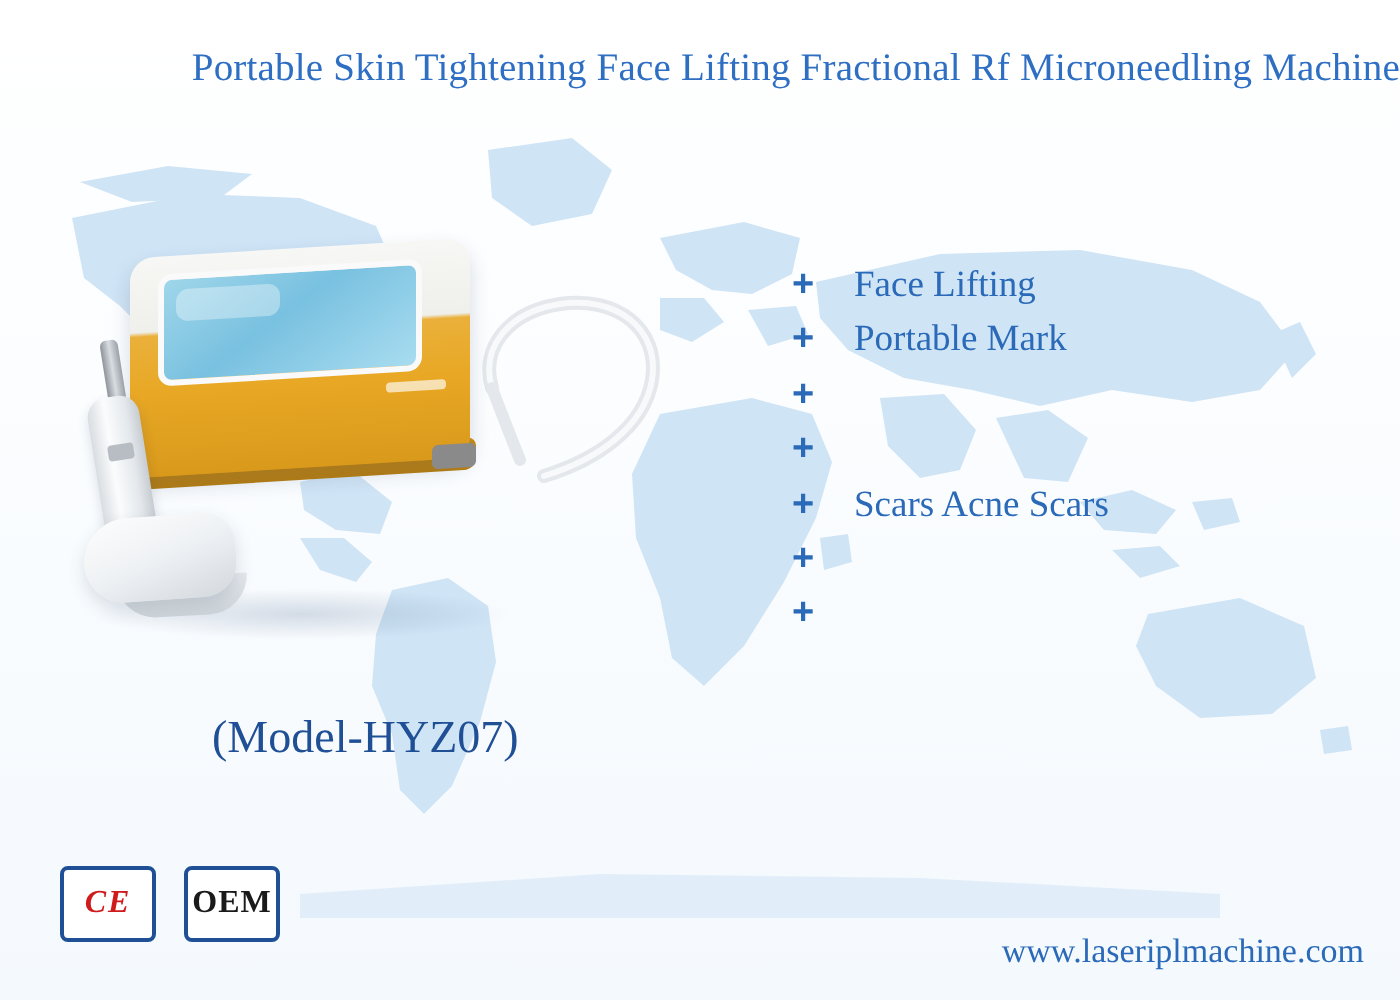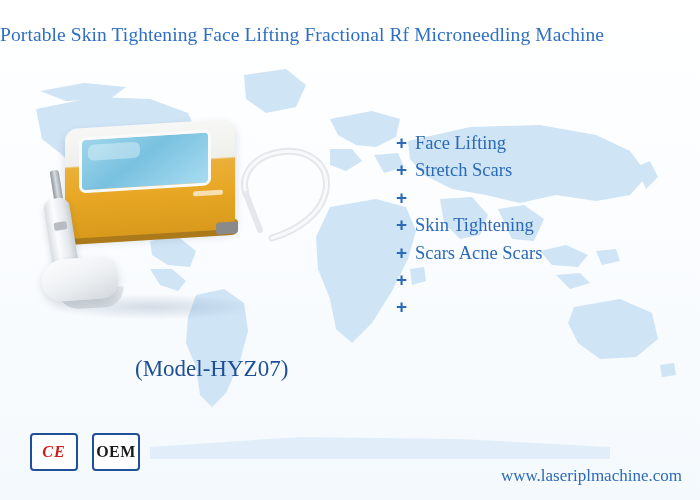--- a/index.html
+++ b/index.html
@@ -35,21 +35,21 @@
     width: 100%;
     height: 100%;
   }
 
   
   #headline {
     position: absolute;
     left: 0;
     top: 24px;
     width: 700px;
-    text-align: left;
+    text-align: right;
     font-size: 19.5px;
     letter-spacing: 0.1px;
     color: #2e6fc4;
     font-family: "Liberation Serif", serif;
     white-space: nowrap;
   }
 
   
   #features {
     position: absolute;
@@ -68,31 +68,31 @@
     font-weight: bold;
     width: 19px;
     line-height: 1;
     font-family: "Liberation Sans", sans-serif;
   }
   .feature-text {
     color: #2a6ab8;
     font-size: 18.5px;
     font-family: "Liberation Serif", serif;
     white-space: nowrap;
+    margin-left: 12px;
   }
 
   
   #model-text {
     position: absolute;
     left: 106px;
     top: 356px;
     font-size: 23px;
     color: #1f4f94;
     font-family: "Liberation Serif", serif;
-    margin-left: 29px;
   }
 
   
   #badges {
     position: absolute;
     left: 30px;
     top: 433px;
     display: flex;
     gap: 14px;
   }
@@ -353,28 +353,27 @@
     <div class="handpiece-grip"></div>
   </div>
 
   <div id="features">
     <div class="feature-row">
       <span class="feature-plus">+</span>
       <span class="feature-text">Face Lifting</span>
     </div>
     <div class="feature-row">
       <span class="feature-plus">+</span>
-      <span class="feature-text">Stretch Scars</span>
-    </div>
-    <div class="feature-row">
-      <span class="feature-plus">+</span>
-    </div>
-    <div class="feature-row">
-      <span class="feature-plus">+</span>
-      <span class="feature-text">Skin Tightening</span>
+      <span class="feature-text">Portable Mark</span>
+    </div>
+    <div class="feature-row">
+      <span class="feature-plus">+</span>
+    </div>
+    <div class="feature-row">
+      <span class="feature-plus">+</span>
     </div>
     <div class="feature-row">
       <span class="feature-plus">+</span>
       <span class="feature-text">Scars Acne Scars</span>
     </div>
     <div class="feature-row">
       <span class="feature-plus">+</span>
     </div>
     <div class="feature-row">
       <span class="feature-plus">+</span>

